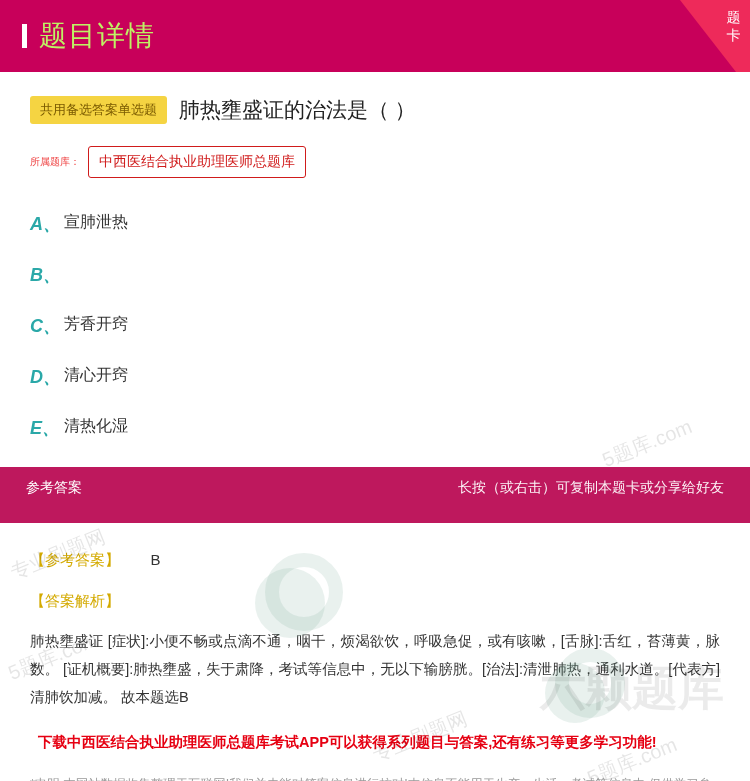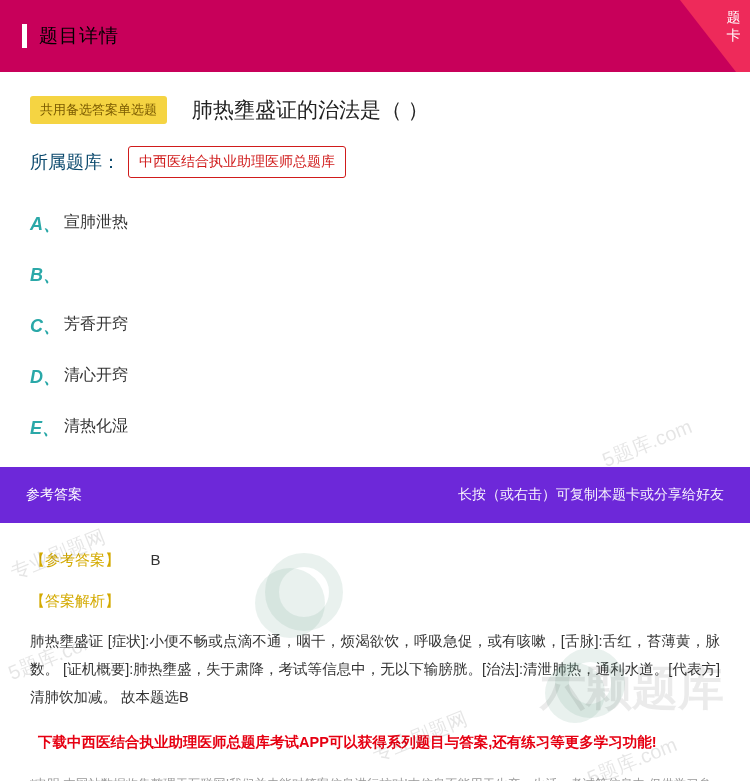--- a/index.html
+++ b/index.html
@@ -29,22 +29,22 @@
     overflow: hidden;
   }
   .header-bar {
     width: 5px;
     height: 24px;
     background: #ffffff;
     margin-right: 12px;
     flex: none;
   }
   .header-title {
-    color: #000000;
-    font-size: 19px;
+    color: #bef264;
+    font-size: 28px;
     letter-spacing: 1px;
   }
   .ribbon {
     position: absolute;
     top: 0;
     right: 0;
     width: 70px;
     height: 90px;
     overflow: hidden;
   }
@@ -70,21 +70,20 @@
   
   .qbody {
     padding: 24px 30px 8px 30px;
     position: relative;
     background: #ffffff;
   }
   .qtitle-row {
     display: flex;
     align-items: center;
     margin-bottom: 22px;
-    gap: 13px;
   }
   .qtag {
     background: #f5d442;
     color: #7a5a00;
     font-size: 13px;
     padding: 5px 10px;
     border-radius: 3px;
     white-space: nowrap;
     flex: none;
   }
@@ -92,22 +91,22 @@
     font-size: 21px;
     color: #222222;
     margin-left: 12px;
   }
   .qbank-row {
     display: flex;
     align-items: center;
     margin-bottom: 26px;
   }
   .qbank-label {
-    font-size: 18px;
-    color: #0c4a6e;
+    font-size: 10px;
+    color: #ef4444;
     margin-right: 8px;
   }
   .qbank-value {
     border: 1px solid #d01b1b;
     color: #d01b1b;
     font-size: 14px;
     padding: 6px 10px;
     border-radius: 3px;
   }
 
@@ -129,23 +128,22 @@
   .opt-text {
     font-size: 16px;
     color: #333333;
     line-height: 20px;
   }
 
   
   .answer-bar {
     margin-top: 14px;
     height: 56px;
-    background: #6d28d9;
-    display: flex;
-    align-items: center;
+    background: #be185d;
+    display: flex;
     justify-content: space-between;
     padding: 12px 26px;
     color: #ffffff;
     font-size: 14px;
   }
   .answer-bar .right { opacity: 0.95; }
 
   
   .answer-panel {
     position: relative;

